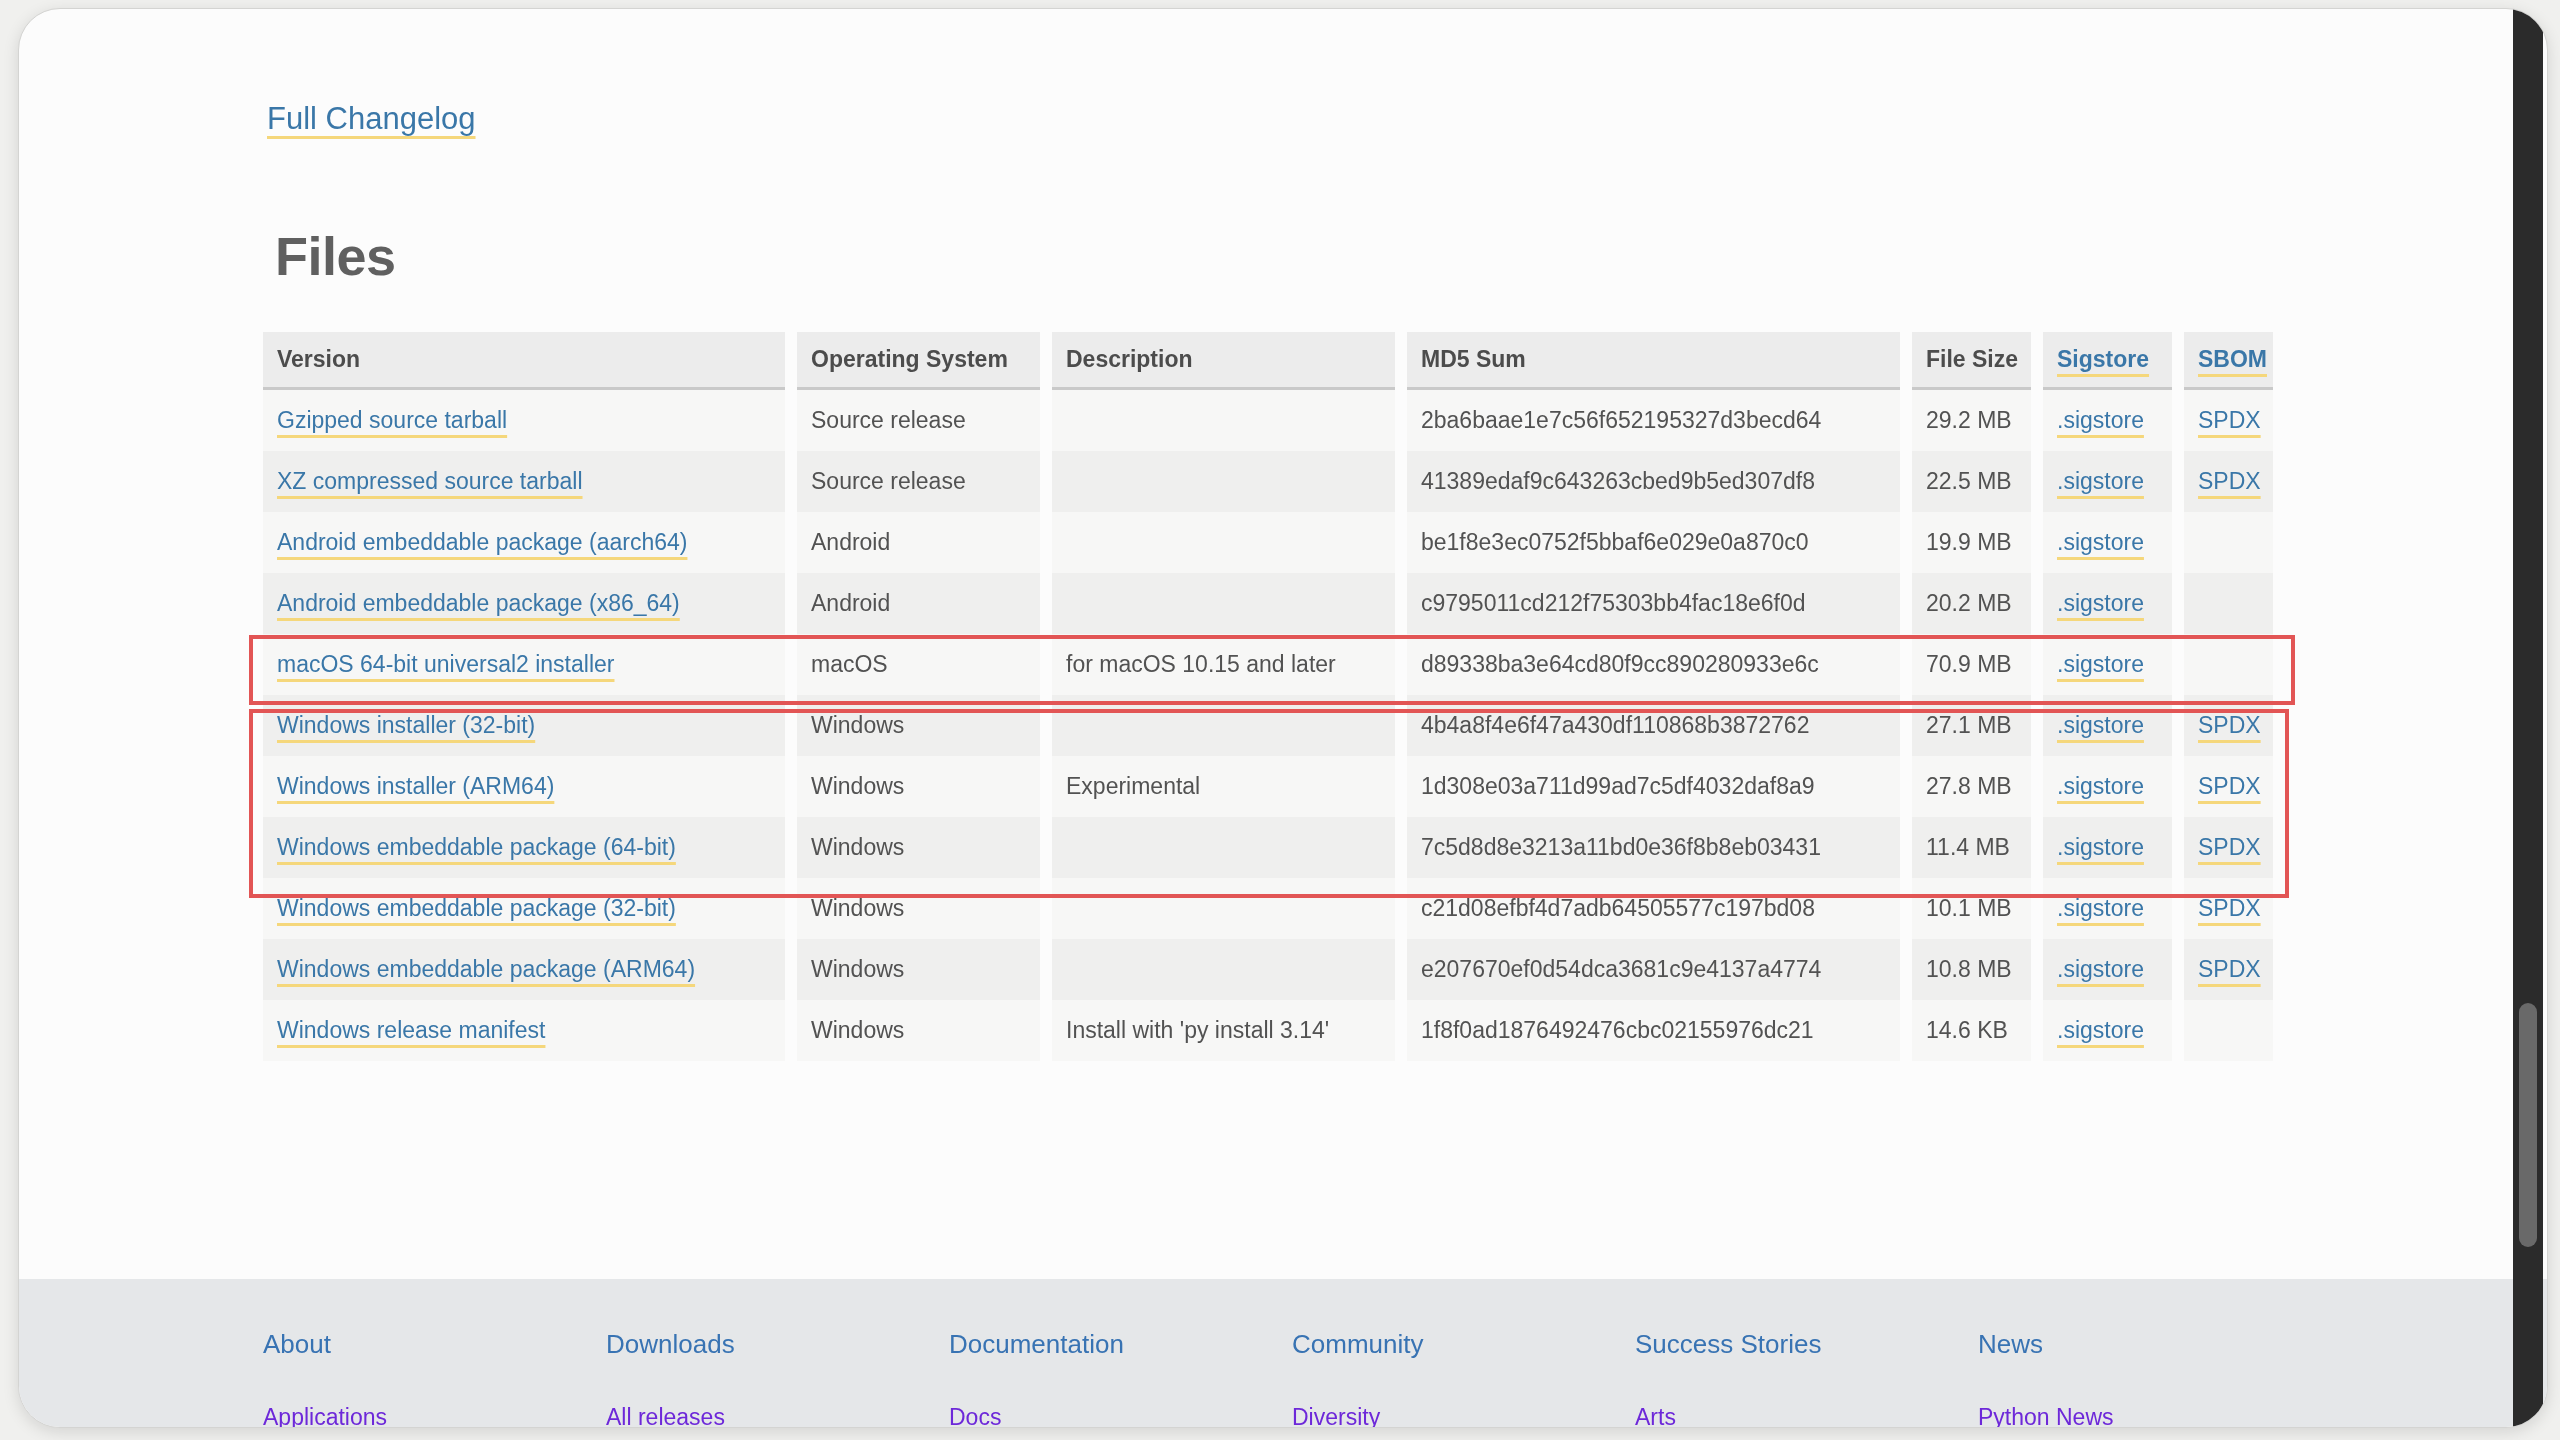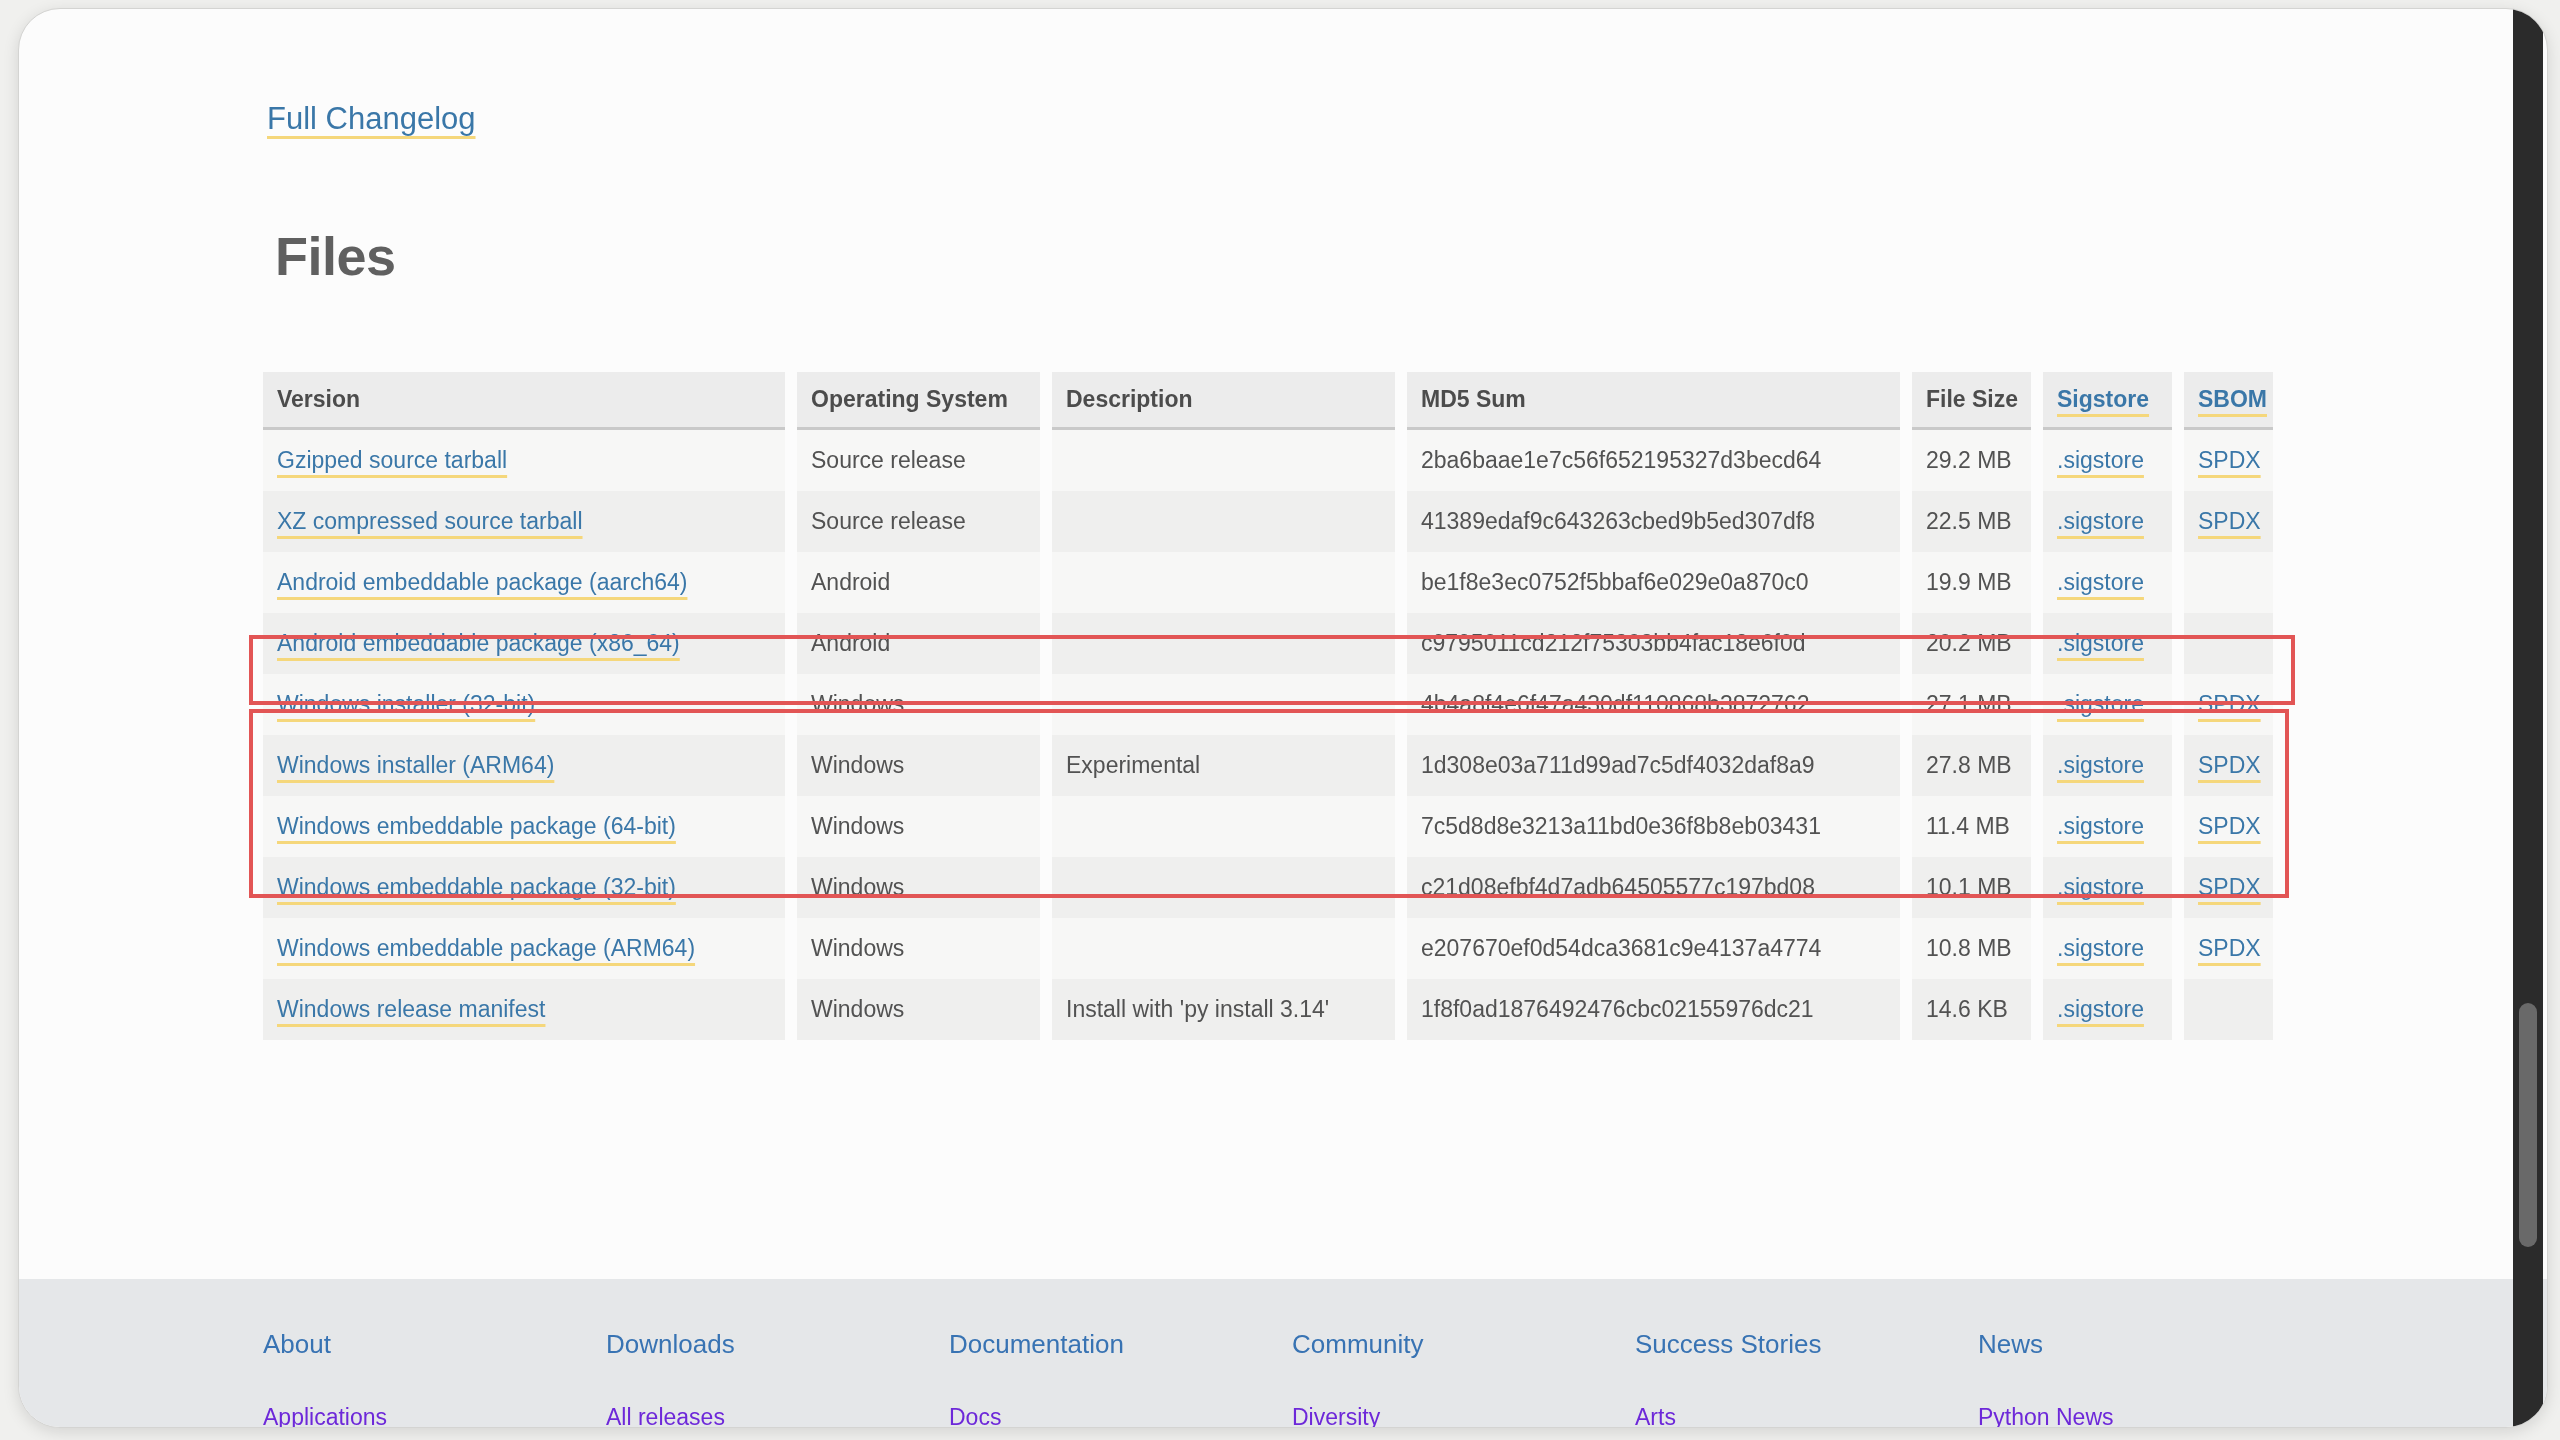--- a/index.html
+++ b/index.html
@@ -4,21 +4,21 @@
 <style>
   html,body{margin:0;padding:0;width:2560px;height:1440px;background:#f0f0ee;overflow:hidden;
     font-family:"Liberation Sans","DejaVu Sans",sans-serif;}
   .card{position:absolute;left:18px;top:8px;width:2528px;height:1418px;background:#fcfcfc;
     border:1px solid #d4d4d2;border-radius:42px;box-shadow:0 4px 16px rgba(0,0,0,.12);overflow:hidden;}
   .para{position:absolute;left:244px;top:8px;font-size:23px;color:#555;line-height:1.45;}
   .lnk{color:#3a77a8;cursor:pointer;text-decoration:underline;text-decoration-color:#f5d77b;
     text-decoration-thickness:3px;text-underline-offset:7px;}
   .changelog{position:absolute;left:248px;top:92px;font-size:31px;}
   .files-h{position:absolute;left:244px;top:204px;font-size:54px;font-weight:700;color:#606060;margin:12px;letter-spacing:-0.5px;}
-  .tablewrap{position:absolute;left:244px;top:323px;margin-top:40px;}
+  .tablewrap{position:absolute;left:244px;top:323px;}
   table{border-collapse:collapse;table-layout:fixed;width:2010px;font-size:23px;}
   th{height:55px;background:#ececec;border-bottom:3px solid #c9c9c9;text-align:left;
      padding:0 0 0 14px;font-weight:700;color:#4c4c4c;}
   td{height:61px;padding:0 0 0 14px;color:#525252;vertical-align:middle;}
   th + th, td + td{border-left:12px solid #fcfcfc;}
   tbody tr:nth-child(odd) td{background:#f7f7f6;}
   tbody tr:nth-child(even) td{background:#efefee;}
   .hl{position:absolute;border:4px solid #e25555;background:transparent;box-sizing:border-box;}
   .hl-1{left:230px;top:626px;width:2046px;height:70px;}
   .hl-2{left:230px;top:700px;width:2040px;height:189px;}
@@ -93,20 +93,29 @@
           <tr>
             <td><a class="lnk">Android embeddable package (x86_64)</a></td>
             <td>Android</td>
             <td></td>
             <td>c9795011cd212f75303bb4fac18e6f0d</td>
             <td>20.2 MB</td>
             <td><a class="lnk">.sigstore</a></td>
             <td></td>
           </tr>
           <tr>
+            <td><a class="lnk">macOS 64-bit universal2 installer</a></td>
+            <td>macOS</td>
+            <td>for macOS 10.15 and later</td>
+            <td>d89338ba3e64cd80f9cc890280933e6c</td>
+            <td>70.9 MB</td>
+            <td><a class="lnk">.sigstore</a></td>
+            <td></td>
+          </tr>
+          <tr>
             <td><a class="lnk">Windows installer (32-bit)</a></td>
             <td>Windows</td>
             <td></td>
             <td>4b4a8f4e6f47a430df110868b3872762</td>
             <td>27.1 MB</td>
             <td><a class="lnk">.sigstore</a></td>
             <td><a class="lnk">SPDX</a></td>
           </tr>
           <tr>
             <td><a class="lnk">Windows installer (ARM64)</a></td>

